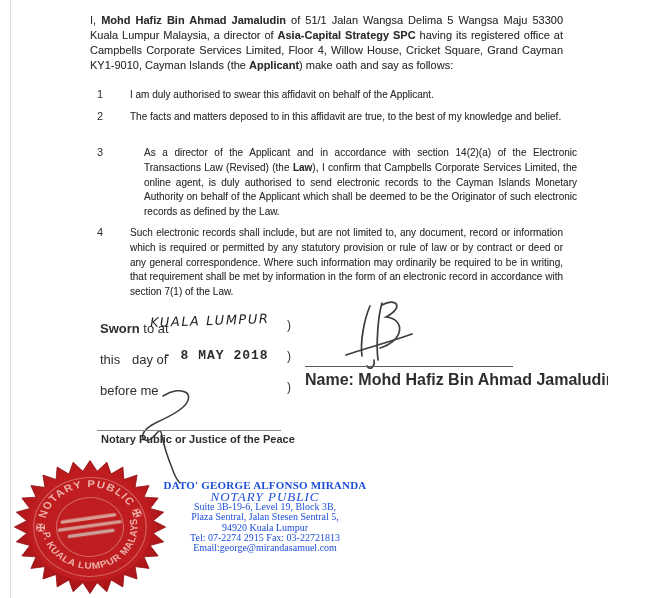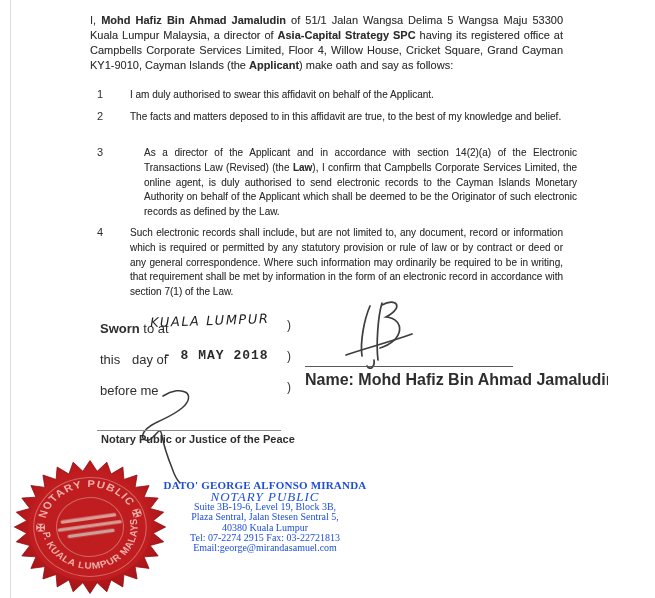--- a/index.html
+++ b/index.html
@@ -98,21 +98,21 @@
     </g>
   </svg>
   <div class="abs juratrule" style="left:97px;top:430px;width:184px;"></div>
   <div class="abs jurattitle" style="left:101px;top:433px;">Notary Public or Justice of the Peace</div>
 
   <div class="abs notaryblock" style="left:150px;top:479px;">
     <div class="nname">DATO' GEORGE ALFONSO MIRANDA</div>
     <div class="ntitle">NOTARY PUBLIC</div>
     <div class="nline">Suite 3B-19-6, Level 19, Block 3B,</div>
     <div class="nline">Plaza Sentral, Jalan Stesen Sentral 5,</div>
-    <div class="nline">40380 Kuala Lumpur</div>
+    <div class="nline">94920 Kuala Lumpur</div>
     <div class="nline">Tel: 07-2274 2915 Fax: 03-22721813</div>
     <div class="nline">Email:george@mirandasamuel.com</div>
   </div>
 
   <svg class="abs" style="left:10px;top:457px;" width="162" height="141" viewBox="0 0 162 141">
     <defs>
       <radialGradient id="sealGrad" cx="50%" cy="45%" r="60%">
         <stop offset="0%" stop-color="#d23030"></stop>
         <stop offset="60%" stop-color="#c01d20"></stop>
         <stop offset="100%" stop-color="#9e1114"></stop>

